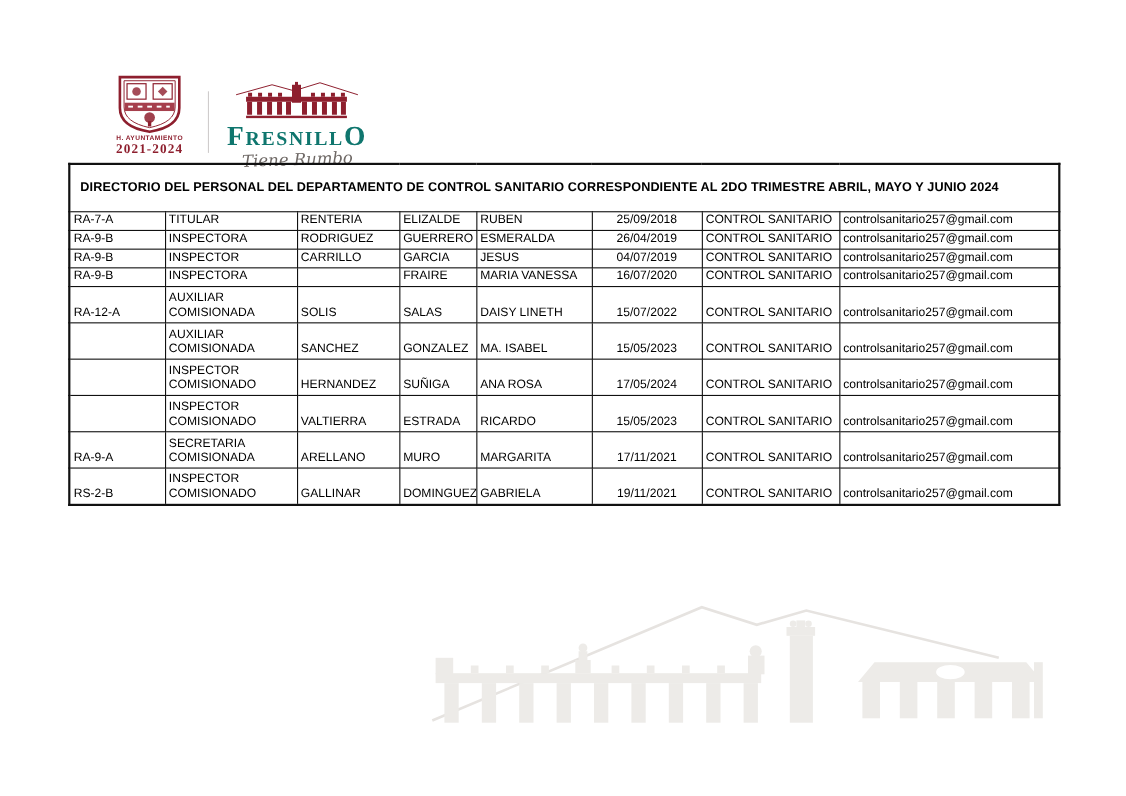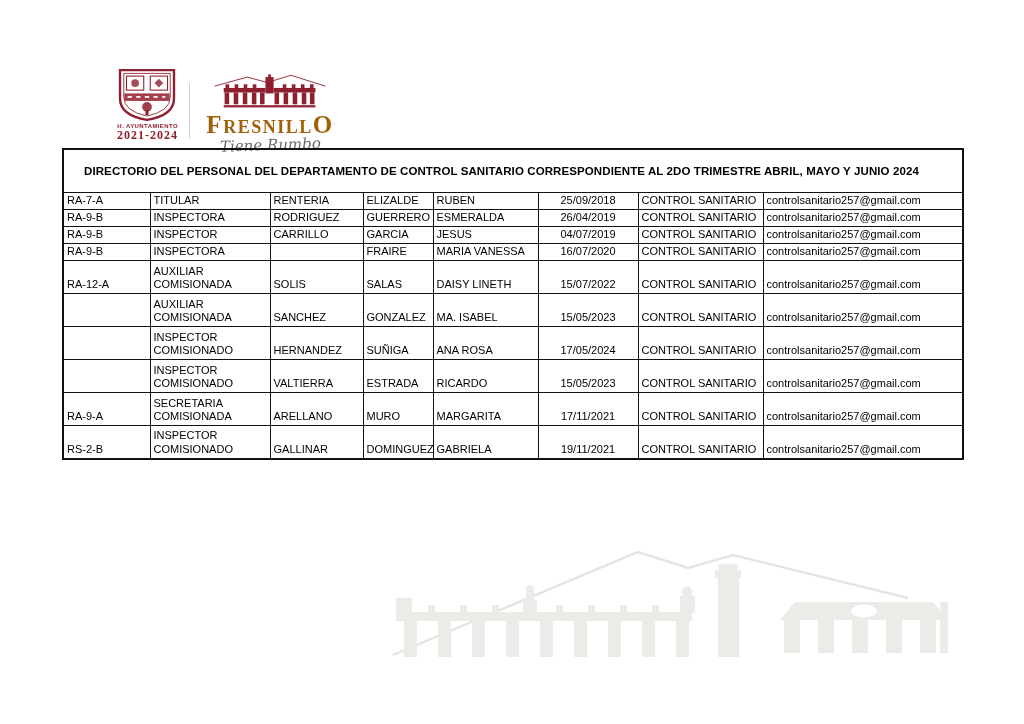--- a/index.html
+++ b/index.html
@@ -2,34 +2,34 @@
 <html><head>
 <meta charset="utf-8">
 <style>
   html,body{margin:0;padding:0;}
   body{width:1024px;height:724px;background:#fff;overflow:hidden;
        font-family:"Liberation Sans",sans-serif;color:#000;}
   .page{position:relative;width:1024px;height:724px;background:#fff;}
 
   
   .brand-header{position:absolute;left:94px;top:68px;display:flex;align-items:flex-start;gap:11px;}
-  .crest{width:84px;display:flex;flex-direction:column;align-items:flex-end;}
+  .crest{width:84px;display:flex;flex-direction:column;align-items:center;}
   .crest-caption{font-size:6px;letter-spacing:.4px;color:#8e1f2e;margin-top:1px;white-space:nowrap;font-weight:bold;}
   .crest-years{font-family:"Liberation Serif",serif;font-size:12px;font-weight:bold;color:#8e1f2e;letter-spacing:1px;line-height:1;}
   .logo-divider{width:1px;height:56px;background:#cfcccc;align-self:center;}
   .brand{width:138px;display:flex;flex-direction:column;align-items:center;margin-top:6px;}
-  .wordmark{font-family:"Liberation Serif",serif;font-weight:bold;color:#a16207;line-height:1;margin-top:1px;letter-spacing:1.5px;font-size:18px;white-space:nowrap;text-align:center;}
+  .wordmark{font-family:"Liberation Serif",serif;font-weight:bold;color:#0f766e;line-height:1;margin-top:1px;letter-spacing:1.5px;font-size:18px;white-space:nowrap;text-align:center;}
   .wordmark .cap{font-size:25px;}
   .tagline{font-family:"DejaVu Serif",serif;font-style:italic;font-size:15px;color:#6e6865;margin-top:-1px;transform:rotate(-2deg);}
 
   
   table.directory{position:absolute;left:62px;top:148px;width:900px;border-collapse:collapse;
       table-layout:fixed;font-size:11px;border:2px solid #111;}
   table.directory td,table.directory th{border:1.5px solid #111;overflow:hidden;}
-  .title-cell{height:42px;font-weight:bold;font-size:11.5px;vertical-align:middle;padding:0 20px;letter-spacing:.1px;}
+  .title-cell{height:42px;font-weight:bold;font-size:11.5px;vertical-align:middle;padding:0 9px;letter-spacing:.1px;}
   tr.head th{height:44px;font-weight:bold;text-align:center;vertical-align:middle;padding:1px 2px;line-height:1.35;}
   tr.r td{vertical-align:bottom;padding:0 3px 1px 3px;line-height:1.25;}
   tr.s{height:17px;}
   tr.t{height:33px;}
   td.fecha{text-align:center;}
 
   
   .watermark{position:absolute;left:388px;top:540px;}
 </style>
 </head>

